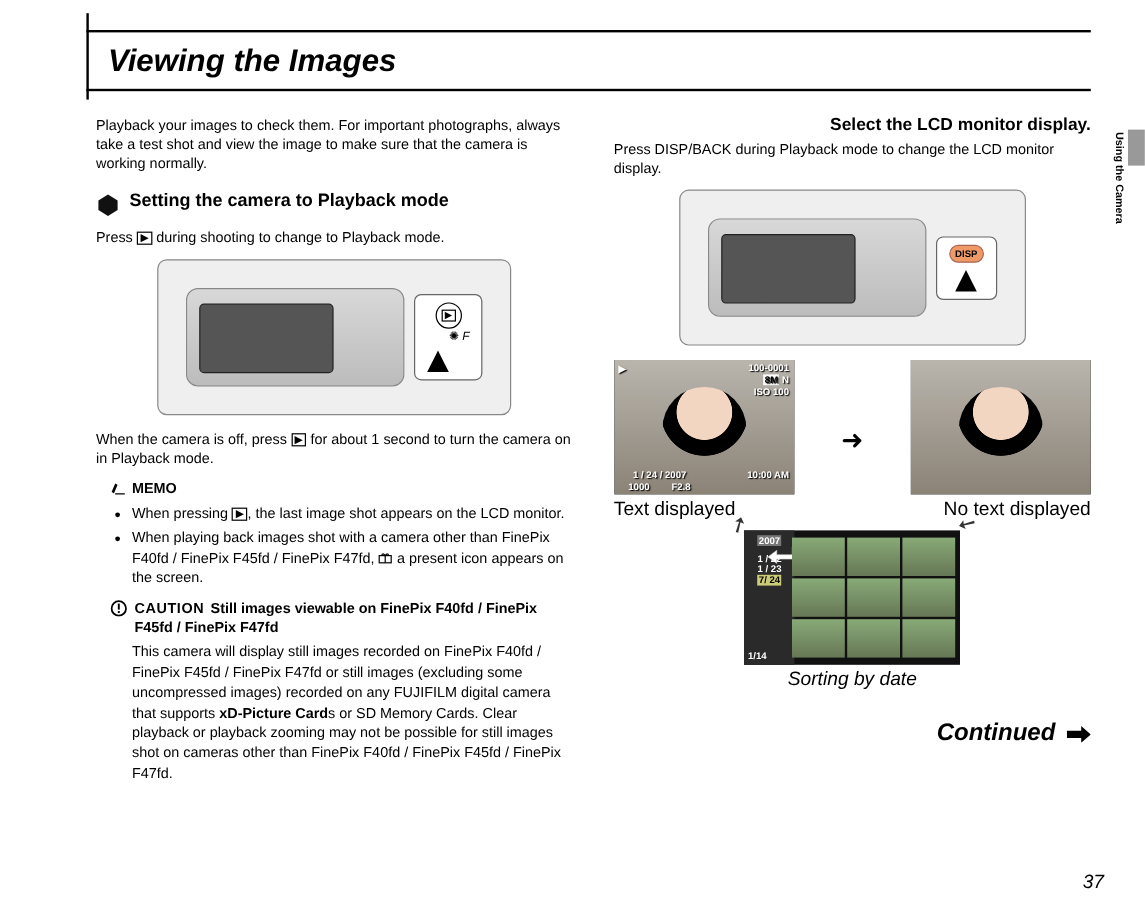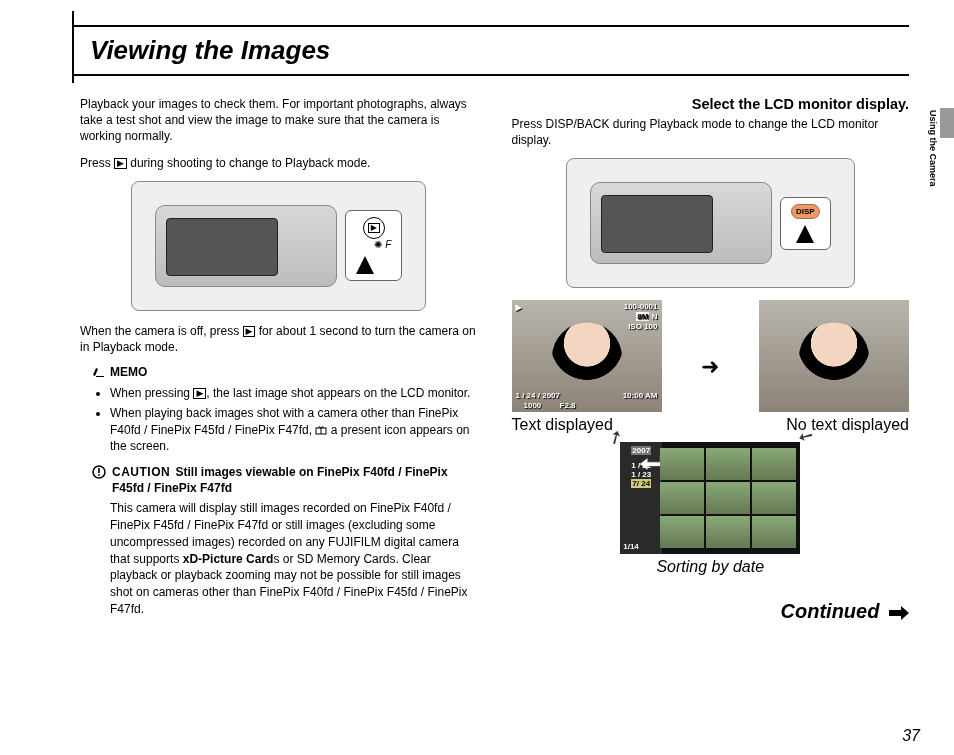--- a/index.html
+++ b/index.html
@@ -299,20 +299,28 @@
     <div class="header-rule-top"></div>
     <h1 class="title">Viewing the Images</h1>
     <div class="header-rule-bot"></div>
   </div>
 
   <div class="columns">
 
     <div class="col">
       <p>Playback your images to check them. For important photographs, always take a test shot and view the image to make sure that the camera is working normally.</p>
 
+      <div class="subhead-row">
+        <span class="hex-icon">
+          <svg width="20" height="20" viewBox="0 0 20 20">
+              <polygon points="10,1 18,6 18,14 10,19 2,14 2,6" fill="#111"></polygon>
+            </svg>
+        </span>
+        <div class="subhead">Setting the camera to Playback mode</div>
+      </div>
 
       <p>
         <span>Press </span><span class="play-glyph">▶</span><span> during shooting to change to Playback mode.</span>
       </p>
 
       <div class="illus-box">
         <div class="illus">
           <div class="cam-body">
               <div class="cam-screen"></div>
             </div>
@@ -387,21 +395,21 @@
 
       <div class="thumb-row">
         <div style="text-align:left;">
           <div class="thumb">
             <div class="bg"></div>
             <div class="girl"></div>
             <span class="osd" style="left:4px; top:3px;">▶</span>
             <span class="osd" style="right:4px; top:2px;">100-0001</span>
             <span class="osd" style="right:4px; top:12px;"><span style="background:#fff;color:#000;padding:0 1px;">8M</span> <span>N</span></span>
             <span class="osd" style="right:4px; top:22px;">ISO 100</span>
-            <span class="osd" style="left:4px; bottom:12px;">1 / 24 / 2007</span>
+            <span class="osd" style="left:16px; bottom:12px;">1 / 24 / 2007</span>
             <span class="osd" style="right:4px; bottom:12px;">10:00 AM</span>
             <span class="osd" style="left:12px; bottom:2px;">1000</span>
             <span class="osd" style="left:48px; bottom:2px;">F2.8</span>
           </div>
           <div class="caption">Text displayed</div>
         </div>
 
         <div class="arrow-right-big">➜</div>
 
         <div style="text-align:right;">

